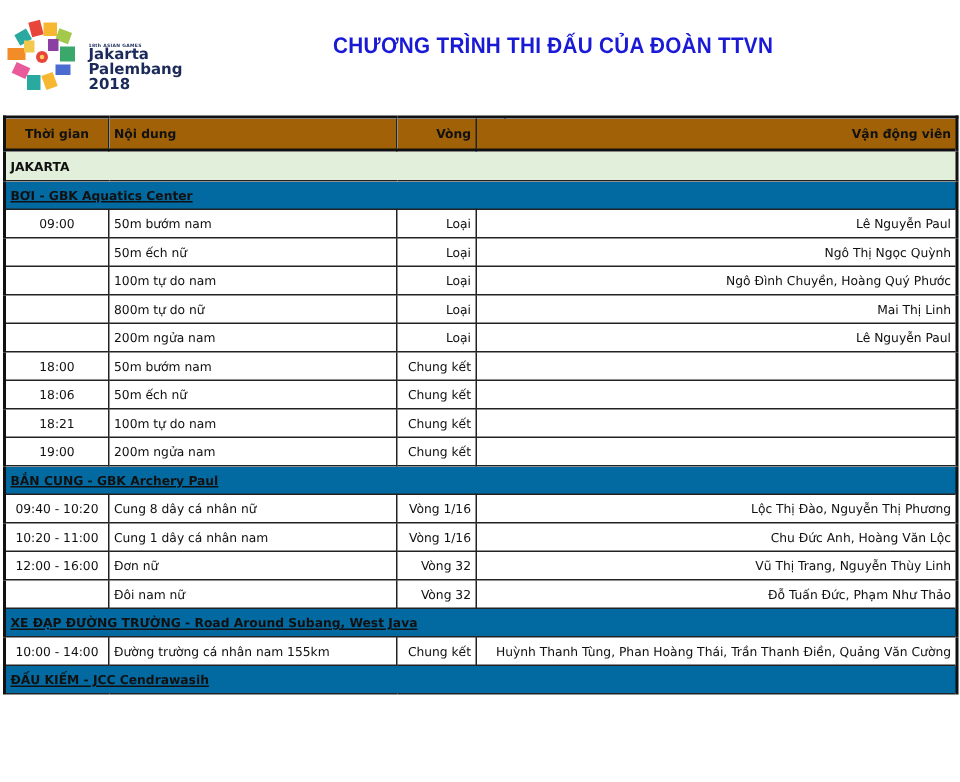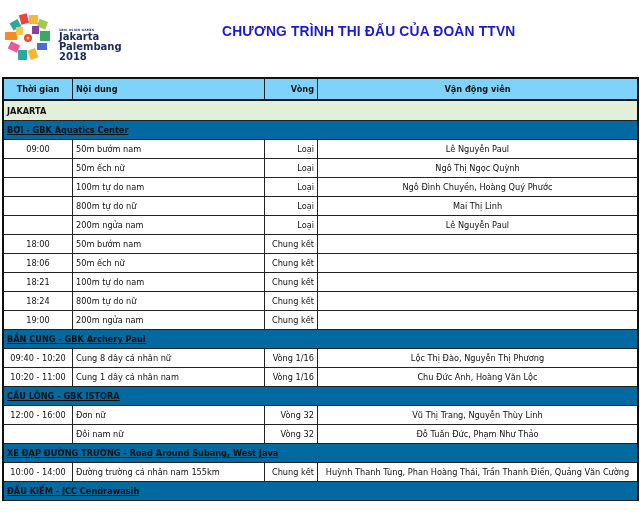--- a/index.html
+++ b/index.html
@@ -7,25 +7,25 @@
   .header { position: absolute; left: 0; top: 0; width: 640px; height: 75px; }
   .logo { position: absolute; left: 2px; top: 8px; width: 110px; height: 60px; }
   .logo svg { position: absolute; left: 0; top: 4px; }
   .logo-sub { position: absolute; left: 57px; top: 20px; font-size: 3px; color: #1b2a5a; font-weight: bold; letter-spacing: 0.2px; }
   .logo-name { position: absolute; left: 57px; top: 24px; font-size: 10px; line-height: 10px; font-weight: bold; color: #1b2a5a; font-family: "DejaVu Sans", sans-serif; }
   .title { position: absolute; left: 222px; top: 22px; font-size: 15px; font-weight: bold; color: #1a1ad6; font-family: "Liberation Sans", sans-serif; transform: scaleX(0.92); transform-origin: left; letter-spacing: 0.2px; }
   .date { position: absolute; left: 322px; top: 47px; font-size: 8px; color: #2a2ad0; font-family: "Liberation Sans", sans-serif; margin-top: 31px; }
 
   table.sched { position: absolute; left: 2px; top: 77px; width: 637px; border-collapse: collapse; font-family: "DejaVu Sans", sans-serif; font-size: 8.2px; color: #111; }
   table.sched td, table.sched th { border: 1px solid #222; height: 18px; padding: 0 3px; white-space: nowrap; overflow: hidden; }
-  table.sched th { background: #7dd3fc; font-weight: bold; height: 20px; border-top: 2px solid #111; }
+  table.sched th { background: #a16207; font-weight: bold; height: 20px; border-top: 2px solid #111; }
   .c-time { width: 62px; text-align: center; }
   .c-content { width: 185px; text-align: left; }
   .c-round { width: 46px; text-align: right; }
-  .c-ath { text-align: center; }
+  .c-ath { text-align: right; }
   tr.region td { background: #e2efda; font-weight: bold; height: 19px; border-top: 2px solid #111; }
   tr.venue td { font-weight: bold; background: #0369a1; border-left: none; border-right: none; text-decoration: underline; }
   table.sched tr td:first-child { border-left: 2px solid #111; }
   table.sched tr th:first-child { border-left: 2px solid #111; }
   table.sched tr td:last-child, table.sched tr th:last-child { border-right: 2px solid #111; }
 </style>
 </head>
 <body>
 
 <div class="header">
@@ -116,26 +116,20 @@
         <td class="c-round">Chung kết</td>
         <td class="c-ath"></td>
       </tr>
     <tr>
         <td class="c-time">18:21</td>
         <td class="c-content">100m tự do nam</td>
         <td class="c-round">Chung kết</td>
         <td class="c-ath"></td>
       </tr>
     <tr>
-        <td class="c-time">18:24</td>
-        <td class="c-content">800m tự do nữ</td>
-        <td class="c-round">Chung kết</td>
-        <td class="c-ath"></td>
-      </tr>
-    <tr>
         <td class="c-time">19:00</td>
         <td class="c-content">200m ngửa nam</td>
         <td class="c-round">Chung kết</td>
         <td class="c-ath"></td>
       </tr>
 
     <tr class="venue">
         <td colspan="4">BẮN CUNG - GBK Archery Paul</td>
       </tr>
     <tr>
@@ -144,23 +138,20 @@
         <td class="c-round">Vòng 1/16</td>
         <td class="c-ath">Lộc Thị Đào, Nguyễn Thị Phương</td>
       </tr>
     <tr>
         <td class="c-time">10:20 - 11:00</td>
         <td class="c-content">Cung 1 dây cá nhân nam</td>
         <td class="c-round">Vòng 1/16</td>
         <td class="c-ath">Chu Đức Anh, Hoàng Văn Lộc</td>
       </tr>
 
-    <tr class="venue">
-        <td colspan="4">CẦU LÔNG - GBK ISTORA</td>
-      </tr>
     <tr>
         <td class="c-time">12:00 - 16:00</td>
         <td class="c-content">Đơn nữ</td>
         <td class="c-round">Vòng 32</td>
         <td class="c-ath">Vũ Thị Trang, Nguyễn Thùy Linh</td>
       </tr>
     <tr>
         <td class="c-time"></td>
         <td class="c-content">Đôi nam nữ</td>
         <td class="c-round">Vòng 32</td>

